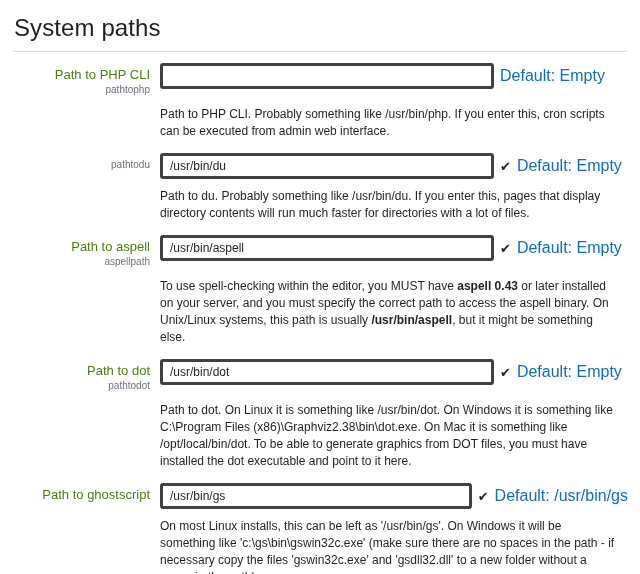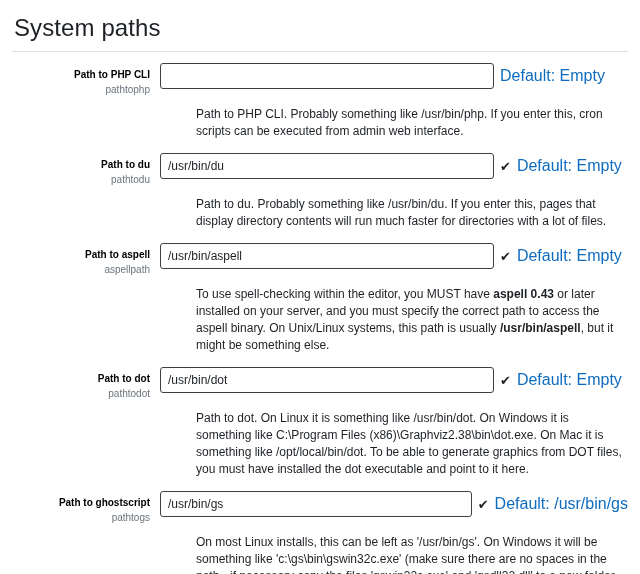--- a/index.html
+++ b/index.html
@@ -41,42 +41,42 @@
   }
   .label-col {
     width: 148px;
     flex: 0 0 148px;
     text-align: right;
     padding-right: 10px;
     padding-top: 4px;
   }
   .field-label {
     display: block;
-    font-size: 10px;
-    color: #000000;
+    font-size: 13px;
+    color: #4d7c0f;
     line-height: 15px;
-    font-weight: 700;
+    font-weight: 400;
   }
   .field-key {
     display: block;
     font-size: 10px;
     color: #6a737c;
     line-height: 14px;
     margin-top: 1px;
   }
   .control-col {
     flex: 1 1 auto;
     display: flex;
     align-items: center;
     min-width: 0;
   }
   .text-input {
     width: 334px;
     height: 26px;
-    border: 1px solid #404040;
+    border: 3px solid #404040;
     border-radius: 3px;
     padding: 3px 7px;
     font-size: 12px;
     font-family: "Liberation Sans", sans-serif;
     color: #1d2125;
     background: #ffffff;
     outline: none;
   }
   .check-mark {
     font-size: 13px;
@@ -86,21 +86,20 @@
   }
   .check-mark.hidden { visibility: hidden; width: 0; margin-left: 0; }
   .default-text {
     font-size: 16px;
     color: #0f6cbf;
     margin-left: 6px;
     white-space: nowrap;
   }
   .desc-row {
     display: flex;
-    gap: 36px;
   }
   .desc-spacer {
     width: 148px;
     flex: 0 0 148px;
   }
   .desc {
     flex: 1 1 auto;
     font-size: 12px;
     line-height: 17px;
     color: #1d2125;
@@ -126,21 +125,20 @@
           <span class="check-mark hidden"></span>
           <span class="default-text">Default: Empty</span>
         </div>
       </div>
       <div class="desc-row">
         <div class="desc-spacer"></div>
         <div class="desc">Path to PHP CLI. Probably something like /usr/bin/php. If you enter this, cron scripts can be executed from admin web interface.</div>
       </div>
       <div class="field-row">
         <div class="label-col">
-          <label class="field-label">Path to du</label>
           <span class="field-key">pathtodu</span>
         </div>
         <div class="control-col">
           <input type="text" class="text-input" value="/usr/bin/du" style="">
           <span class="check-mark">✔</span>
           <span class="default-text">Default: Empty</span>
         </div>
       </div>
       <div class="desc-row">
         <div class="desc-spacer"></div>
@@ -172,21 +170,20 @@
           <span class="default-text">Default: Empty</span>
         </div>
       </div>
       <div class="desc-row">
         <div class="desc-spacer"></div>
         <div class="desc">Path to dot. On Linux it is something like /usr/bin/dot. On Windows it is something like C:\Program Files (x86)\Graphviz2.38\bin\dot.exe. On Mac it is something like /opt/local/bin/dot. To be able to generate graphics from DOT files, you must have installed the dot executable and point to it here.</div>
       </div>
       <div class="field-row">
         <div class="label-col">
           <label class="field-label">Path to ghostscript</label>
-          <span class="field-key">pathtogs</span>
         </div>
         <div class="control-col">
           <input type="text" class="text-input" value="/usr/bin/gs" style="">
           <span class="check-mark">✔</span>
           <span class="default-text">Default: /usr/bin/gs</span>
         </div>
       </div>
       <div class="desc-row">
         <div class="desc-spacer"></div>
         <div class="desc">On most Linux installs, this can be left as '/usr/bin/gs'. On Windows it will be something like 'c:\gs\bin\gswin32c.exe' (make sure there are no spaces in the path - if necessary copy the files 'gswin32c.exe' and 'gsdll32.dll' to a new folder without a space in the path)</div>

